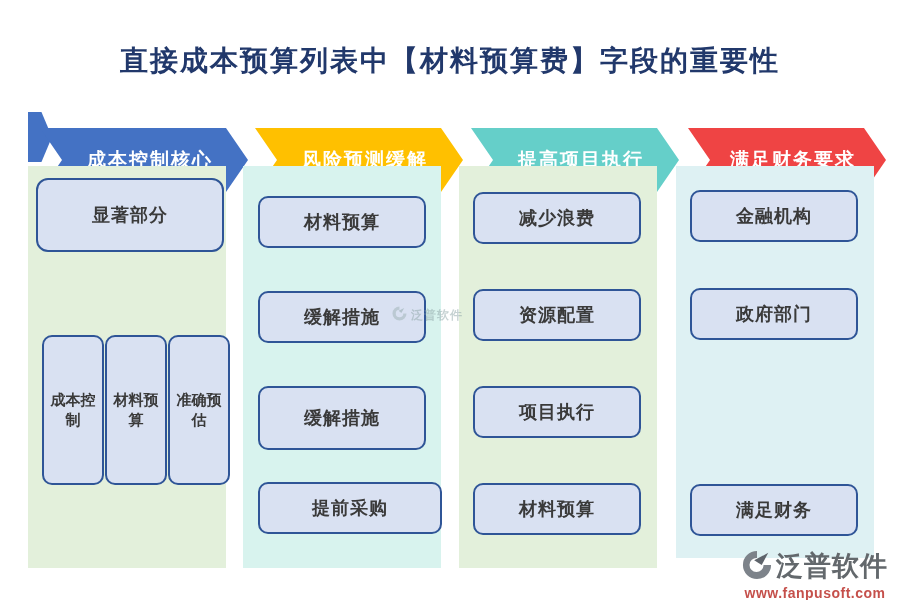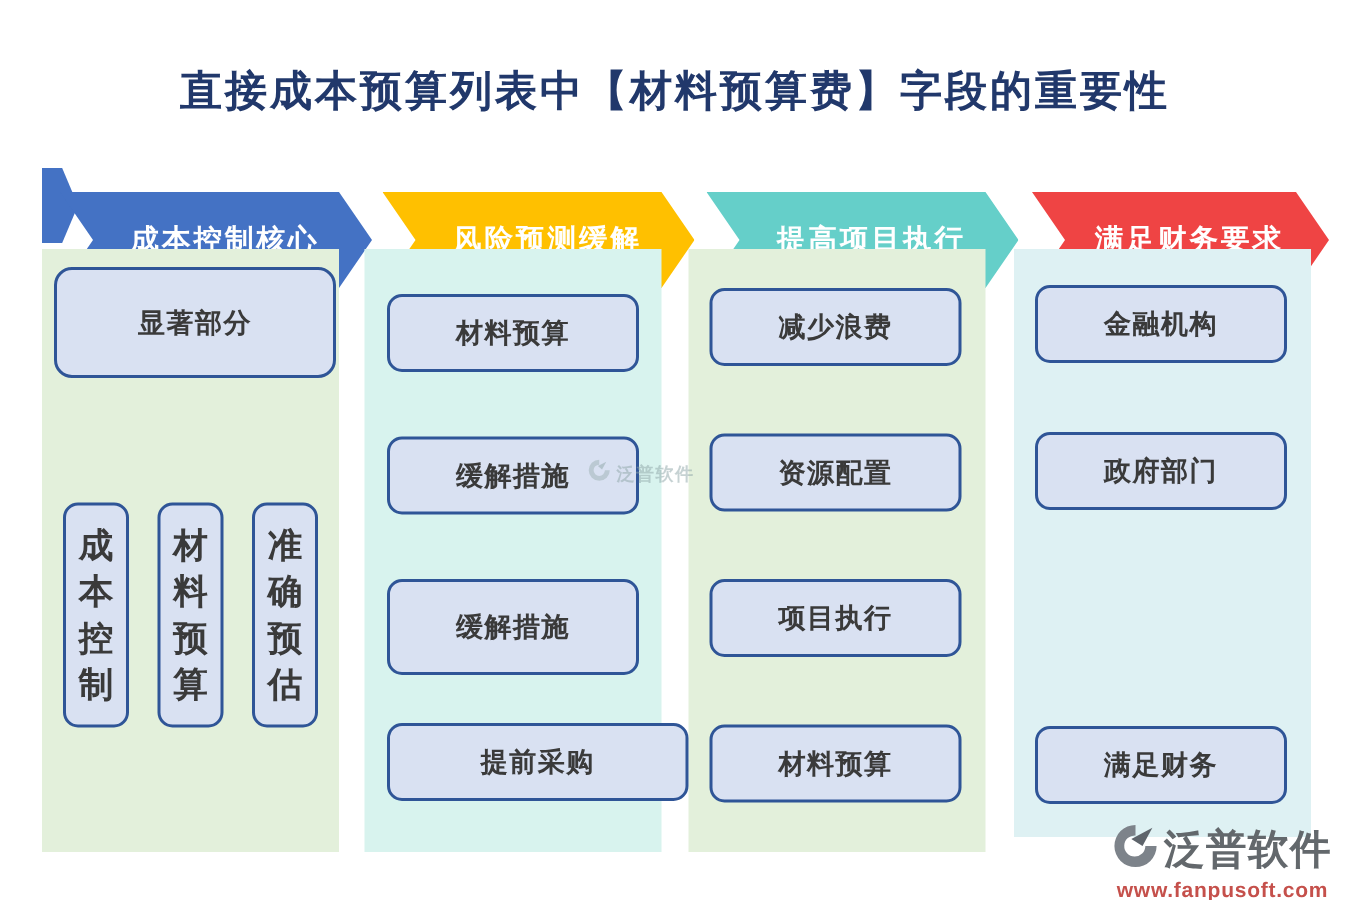--- a/index.html
+++ b/index.html
@@ -12,21 +12,21 @@
        clip-path:polygon(0 0, calc(100% - 22px) 0, 100% 50%, calc(100% - 22px) 100%, 0 100%, 22px 50%);
        display:flex;align-items:center;justify-content:center;
        color:#ffffff;font-size:19px;font-weight:bold;letter-spacing:2px;padding-left:12px;box-sizing:border-box;}
   .lead{position:absolute;top:112px;left:28px;width:24px;height:50px;
         clip-path:polygon(0 0, 56% 0, 100% 50%, 56% 100%, 0 100%);}
   .panel{position:absolute;top:166px;width:198px;}
   .box{position:absolute;background:#D9E1F2;border:2px solid #2F5597;border-radius:10px;
        display:flex;align-items:center;justify-content:center;box-sizing:border-box;
        font-size:18px;font-weight:bold;color:#3A3A3A;letter-spacing:1px;}
   .box.tall{border-radius:12px;}
-  .box.vert{width:44px;height:150px;font-size:23px;line-height:1.35;letter-spacing:0;
+  .box.vert{width:62px;height:150px;font-size:15px;line-height:1.35;letter-spacing:0;
             text-align:center;word-break:break-all;padding:0;}
   .wm{position:absolute;left:392px;top:306px;display:flex;align-items:center;gap:4px;opacity:0.5;}
   .wm-text{font-size:12px;font-weight:bold;color:#8FA6A8;letter-spacing:1px;}
   .footer{position:absolute;right:12px;top:548px;text-align:center;}
   .footer-row{display:flex;align-items:flex-end;gap:4px;justify-content:center;}
   .brand{font-size:27px;font-weight:bold;color:#63686C;letter-spacing:1px;}
   .url{font-size:14px;font-weight:bold;color:#C5504B;margin-top:1px;letter-spacing:0.5px;}
 </style>
 </head>
 <body>
@@ -48,21 +48,21 @@
   <div class="panel" style="left: 676px; height: 392px; background: rgb(222, 241, 243);"></div>
 
   <div class="box tall" style="left:36px;top:178px;width:188px;height:74px;">显著部分</div>
   <div class="box vert" style="left:42px;top:335px;">成本控制</div>
   <div class="box vert" style="left:105px;top:335px;">材料预算</div>
   <div class="box vert" style="left:168px;top:335px;">准确预估</div>
 
   <div class="box" style="left:258px;top:196px;width:168px;height:52px;">材料预算</div>
   <div class="box" style="left:258px;top:291px;width:168px;height:52px;">缓解措施</div>
   <div class="box" style="left:258px;top:386px;width:168px;height:64px;">缓解措施</div>
-  <div class="box" style="left:258px;top:482px;width:201px;height:52px;font-family:Liberation Mono, monospace;">提前采购</div>
+  <div class="box" style="left:258px;top:482px;width:184px;height:52px;font-family:Liberation Mono, monospace;">提前采购</div>
 
   <div class="box" style="left:473px;top:192px;width:168px;height:52px;">减少浪费</div>
   <div class="box" style="left:473px;top:289px;width:168px;height:52px;">资源配置</div>
   <div class="box" style="left:473px;top:386px;width:168px;height:52px;">项目执行</div>
   <div class="box" style="left:473px;top:483px;width:168px;height:52px;">材料预算</div>
 
   <div class="box" style="left:690px;top:190px;width:168px;height:52px;">金融机构</div>
   <div class="box" style="left:690px;top:288px;width:168px;height:52px;">政府部门</div>
   <div class="box" style="left:690px;top:484px;width:168px;height:52px;">满足财务</div>
 

